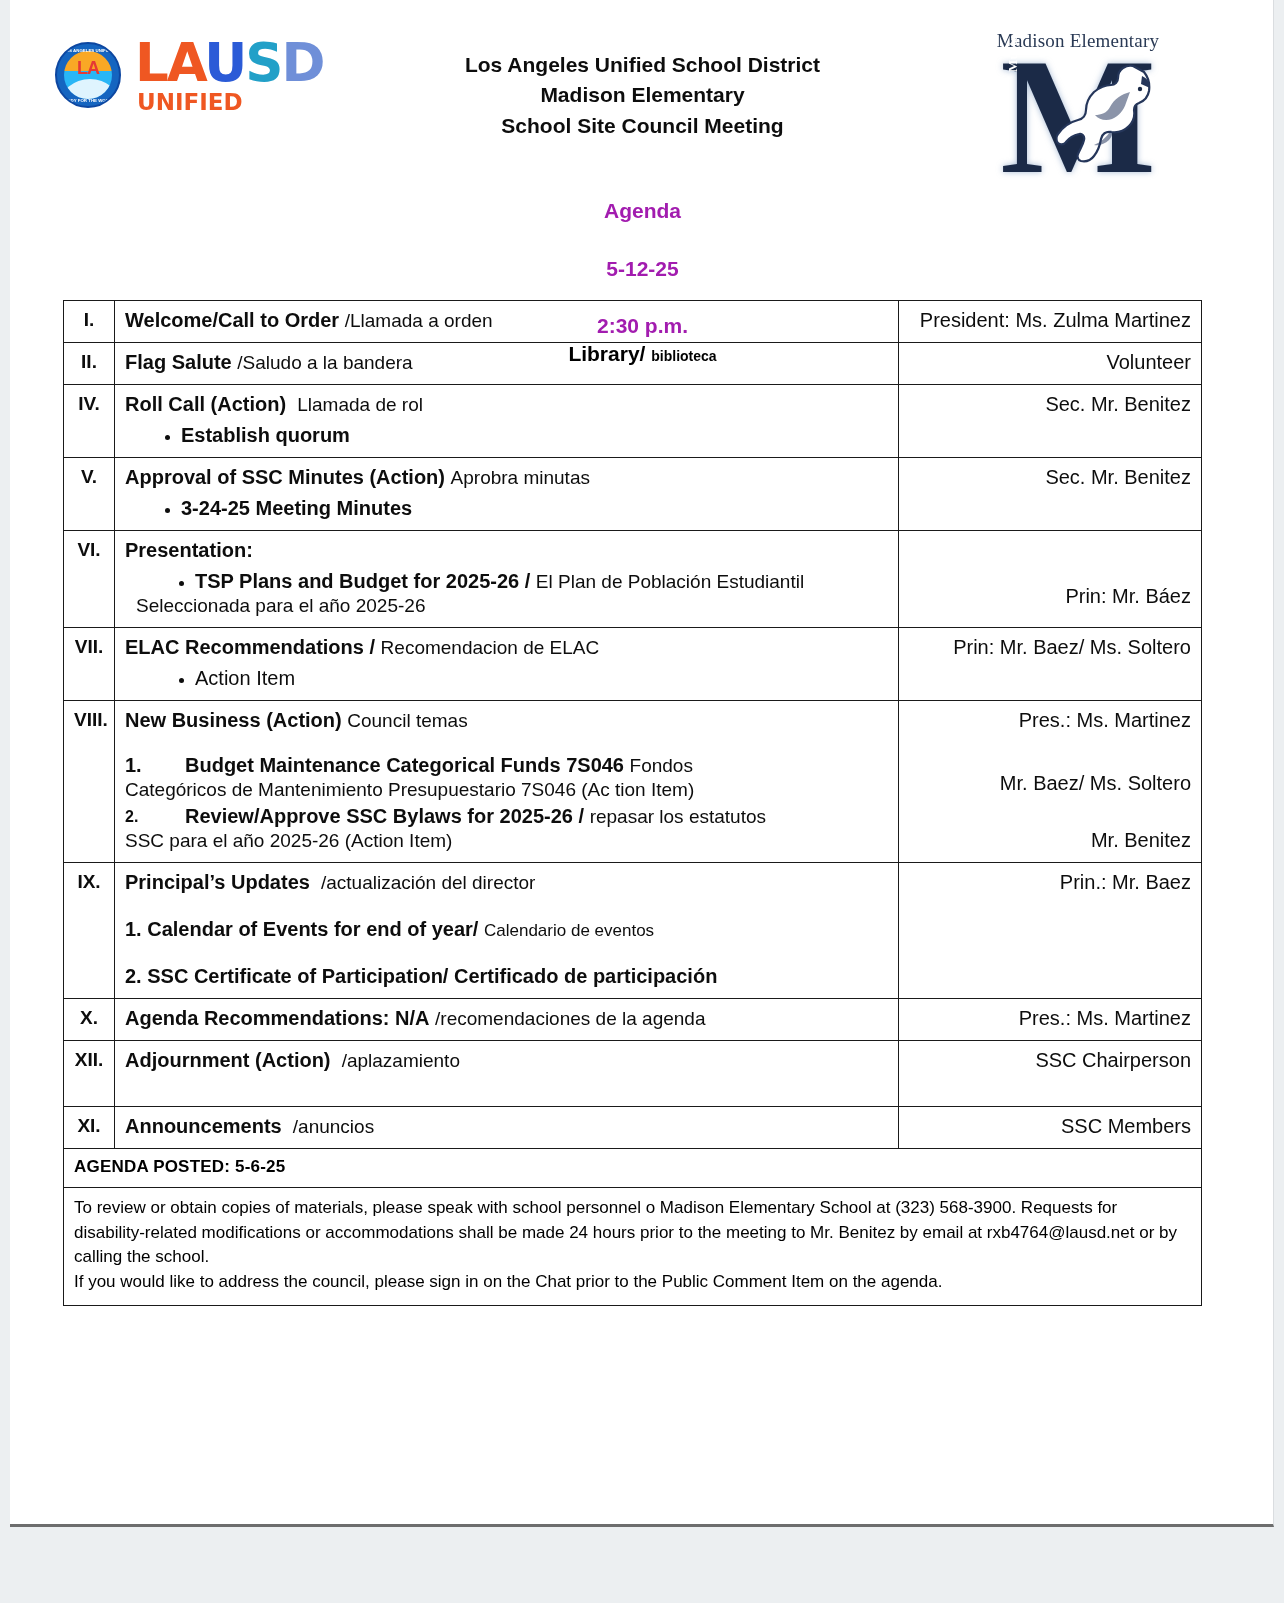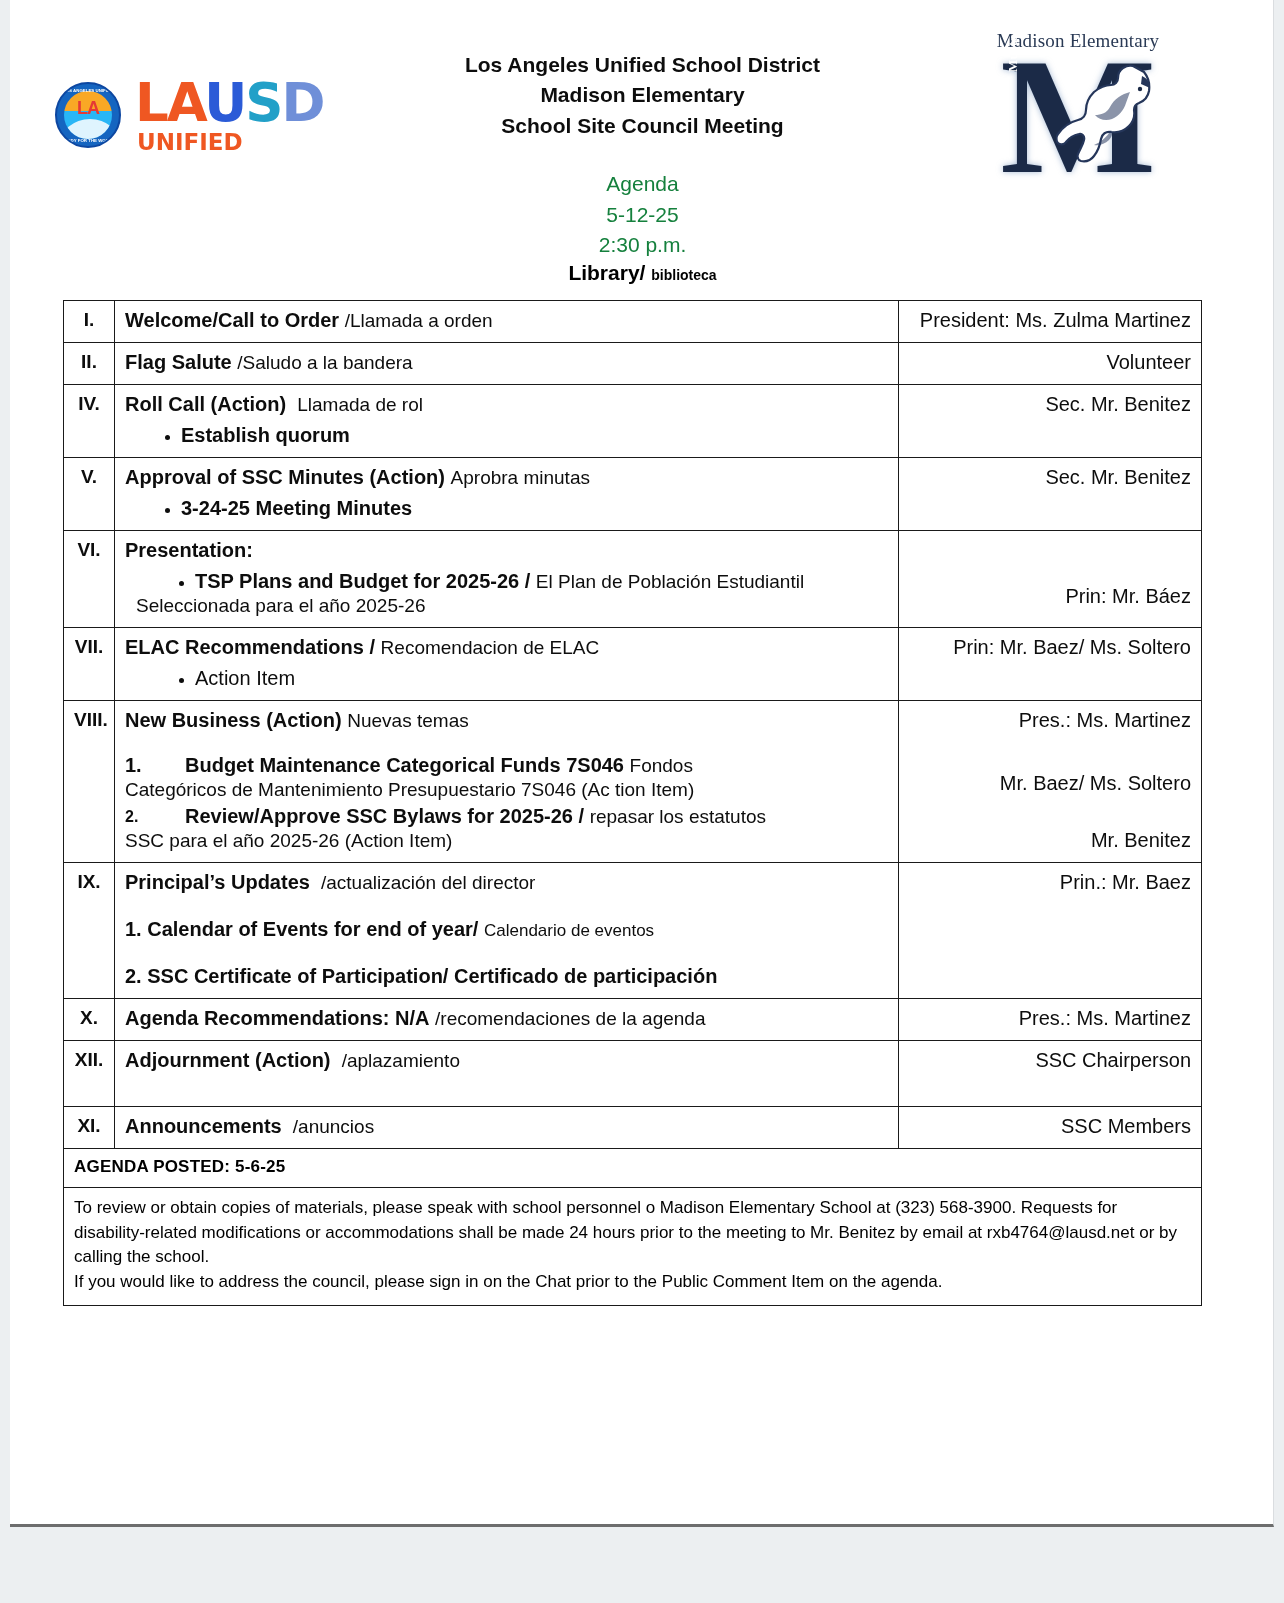--- a/index.html
+++ b/index.html
@@ -28,21 +28,21 @@
 
   
   .header {
     position: relative;
     height: 300px;
   }
   .lausd-logo {
     position: absolute;
     left: 45px; top: 35px;
     width: 290px; height: 80px;
-    display: flex; align-items: center; margin-top: 40px;
+    display: flex; align-items: center;
   }
   .seal {
     width: 66px; height: 66px; flex: 0 0 66px;
     border-radius: 50%;
     background: #1565c0;
     position: relative;
     overflow: hidden;
     border: 2px solid #0d47a1;
   }
   .seal-inner {
@@ -106,24 +106,25 @@
     text-align: center;
   }
   .title-block .l1 {
     font-weight: bold;
     font-size: 21px;
     color: #0d0d0d;
     line-height: 1.45;
   }
   .title-block .spacer { height: 28px; }
   .title-block .l2 {
-    font-weight: normal;
+    font-weight: bold;
     font-size: 21px;
-    color: #15803d;
+    color: #a21caf;
     line-height: 1.45;
+    margin-top: 27px;
   }
   .lib-line { font-weight: bold; font-size: 21px; }
   .lib-line .es { font-weight: bold; font-size: 14px; }
 
   .madison-logo {
     position: absolute;
     right: 95px; top: 30px;
     width: 200px; height: 165px;
   }
   .mad-title {
@@ -378,21 +379,21 @@
                 </li>
               </ul>
             </td>
             <td class="who">Prin: Mr. Baez/ Ms. Soltero</td>
           </tr>
 
           <tr>
             <td class="num">VIII.</td>
             <td class="body">
               <span class="en">New Business (Action)</span>
-              <span class="es">Nuevas temas</span>
+              <span class="es">Council temas</span>
 
               <div class="num-item">
                 <span class="idx">1.</span><span class="en">Budget Maintenance Categorical Funds 7S046</span>
                 <span class="es">Fondos</span>
                 <div class="es cont">Categóricos de Mantenimiento Presupuestario 7S046  (Ac tion Item)</div>
               </div>
 
               <div class="num-item" style="margin-top:4px">
                 <span class="idx small">2.</span><span class="en">Review/Approve SSC Bylaws for 2025-26 /</span>
                 <span class="es">repasar los estatutos</span>

